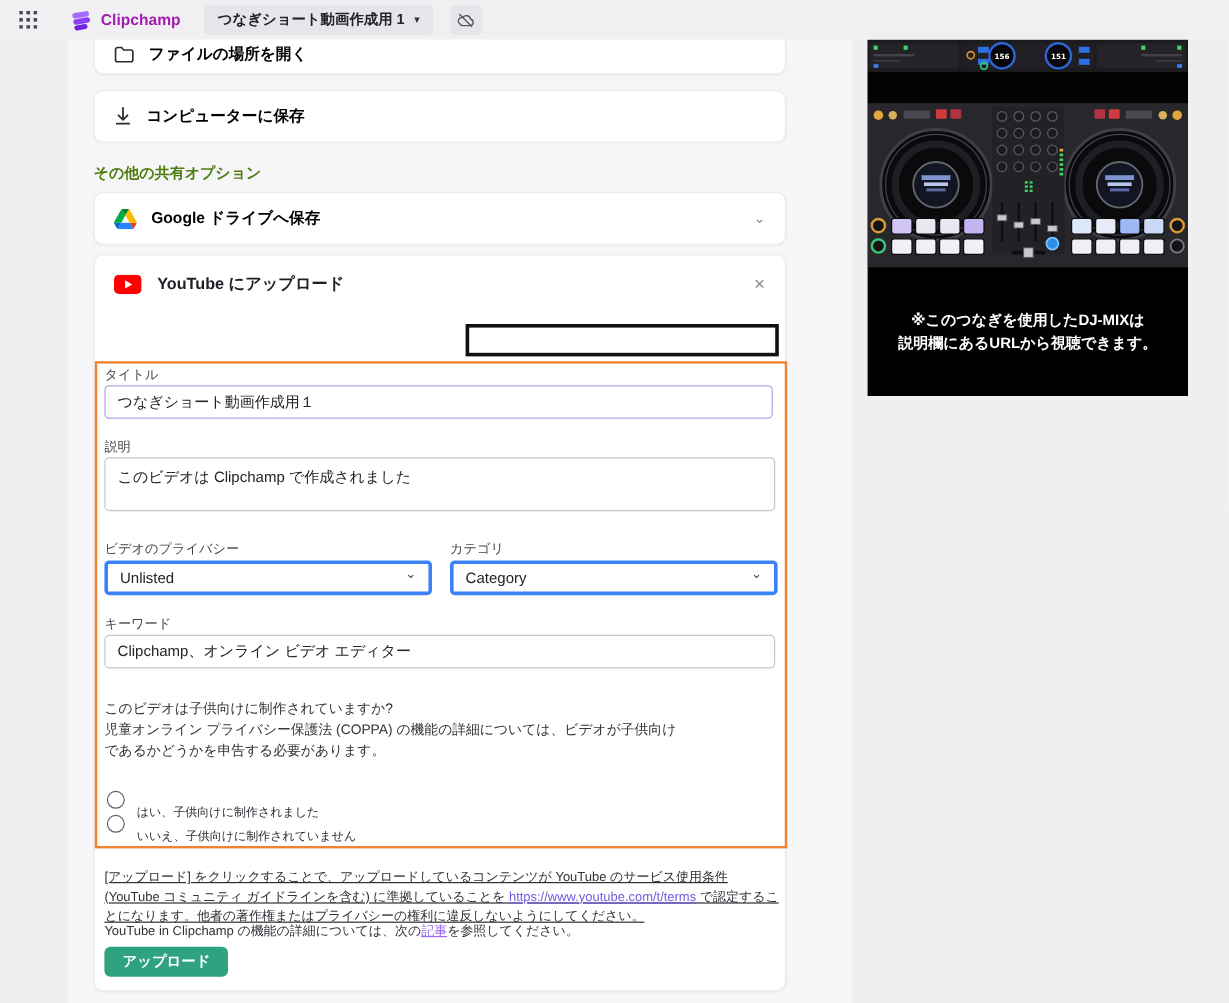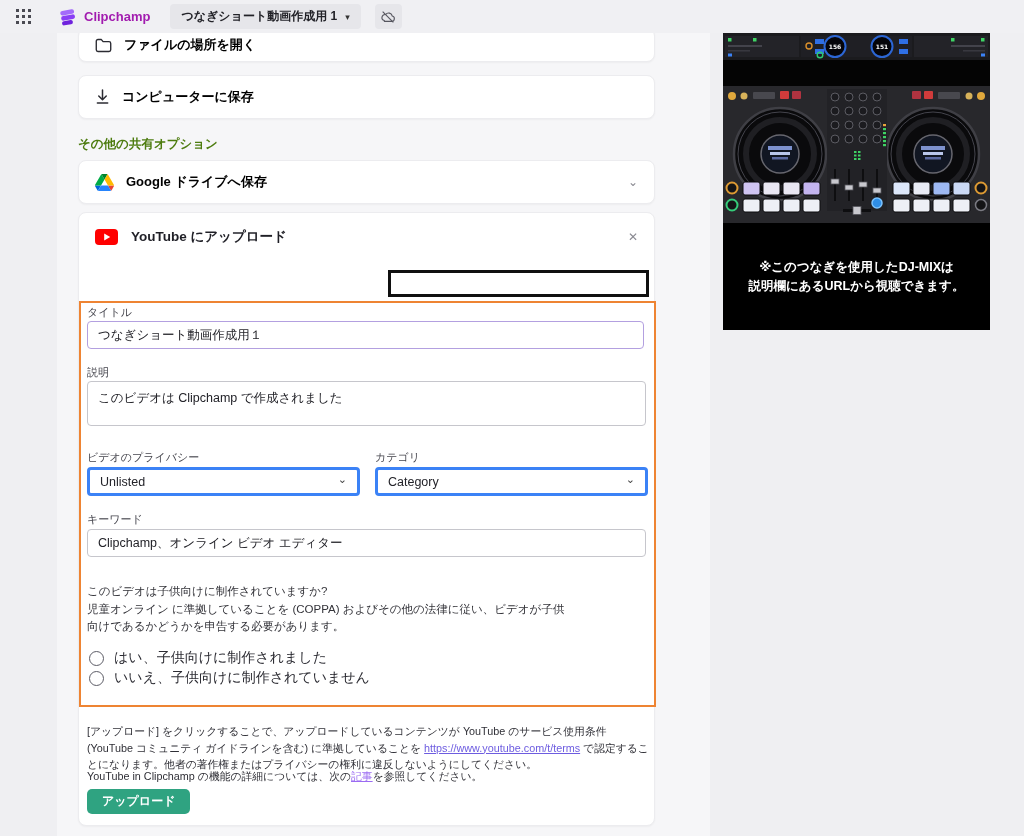--- a/index.html
+++ b/index.html
@@ -57,21 +57,21 @@
     position:absolute;height:29px;background:#fff;border:3px solid #3b82f6;border-radius:4px;
     display:flex;align-items:center;box-sizing:border-box;padding:0 10px;cursor:pointer;
   }
   .select .sel-value{font-size:12.5px;color:#232329;}
   .select .sel-chevron{margin-left:auto;color:#444;font-size:11px;line-height:1;transform:translateY(-2px);}
   .radio-row{position:absolute;display:flex;align-items:center;gap:10px;}
   .radio-circle{
     width:15px;height:15px;border:1px solid #5c5c66;border-radius:50%;background:#fff;
     box-sizing:border-box;cursor:pointer;flex:0 0 auto;
   }
-  .radio-label{font-size:14px;color:#2c2c33;}
+  .radio-label{font-size:10px;color:#2c2c33;margin-top:21px;}
   .body-text{position:absolute;font-size:11.5px;line-height:1.5;color:#333339;}
   .legal{position:absolute;font-size:10.8px;line-height:1.55;color:#2f2f36;}
   .legal a{text-decoration:underline;cursor:pointer;}
   .upload-btn{
     position:absolute;left:87px;top:789px;height:25px;padding:0 15px;border:none;border-radius:5px;
     color:#fff;font-size:12px;font-weight:bold;cursor:pointer;
     font-family:"Liberation Sans","DejaVu Sans",sans-serif;
   }
   
   .black-box{
@@ -202,32 +202,32 @@
   <div class="fld-label" style="left:375px;top:450px;">カテゴリ</div>
   <div class="select" style="left:375px;top:467px;width:273px;">
     <span class="sel-value">Category</span>
     <span class="sel-chevron">⌄</span>
   </div>
 
   <div class="fld-label" style="left:87px;top:512px;">キーワード</div>
   <input class="txt-input" style="left: 87px; top: 529px; width: 559px;" type="text" value="Clipchamp、オンライン ビデオ エディター">
 
   <div class="body-text" style="left:87px;top:583px;">このビデオは子供向けに制作されていますか?</div>
-  <div class="body-text" style="left:87px;top:601px;width:487px;">児童オンライン に準拠していることを (COPPA) およびその他の法律に従い、ビデオが子供向けであるかどうかを申告する必要があります。</div>
+  <div class="body-text" style="left:87px;top:601px;width:487px;">児童オンライン プライバシー保護法 (COPPA) の機能の詳細については、ビデオが子供向けであるかどうかを申告する必要があります。</div>
 
   <div class="radio-row" style="left:89px;top:649px;">
     <span class="radio-circle"></span>
     <span class="radio-label">はい、子供向けに制作されました</span>
   </div>
   <div class="radio-row" style="left:89px;top:669px;">
     <span class="radio-circle"></span>
     <span class="radio-label">いいえ、子供向けに制作されていません</span>
   </div>
 
-  <div class="legal" style="left:87px;top:723px;width:562px;">
+  <div class="legal" style="left:87px;top:723px;width:562px;text-decoration:underline;">
     <span>[アップロード] をクリックすることで、アップロードしているコンテンツが YouTube のサービス使用条件 (YouTube コミュニティ ガイドラインを含む) に準拠していることを </span><a style="color:#6d5ce0;">https://www.youtube.com/t/terms</a><span> で認定することになります。他者の著作権またはプライバシーの権利に違反しないようにしてください。</span>
   </div>
   <div class="legal" style="left:87px;top:768px;width:562px;">
     <span>YouTube in Clipchamp の機能の詳細については、次の</span><a style="color:#9b6bf2;">記事</a><span>を参照してください。</span>
   </div>
 
   <button class="upload-btn" style="background:#2fa381;">アップロード</button>
 
   <div class="preview">
     <svg width="267" height="190" viewBox="0 0 267 190">

